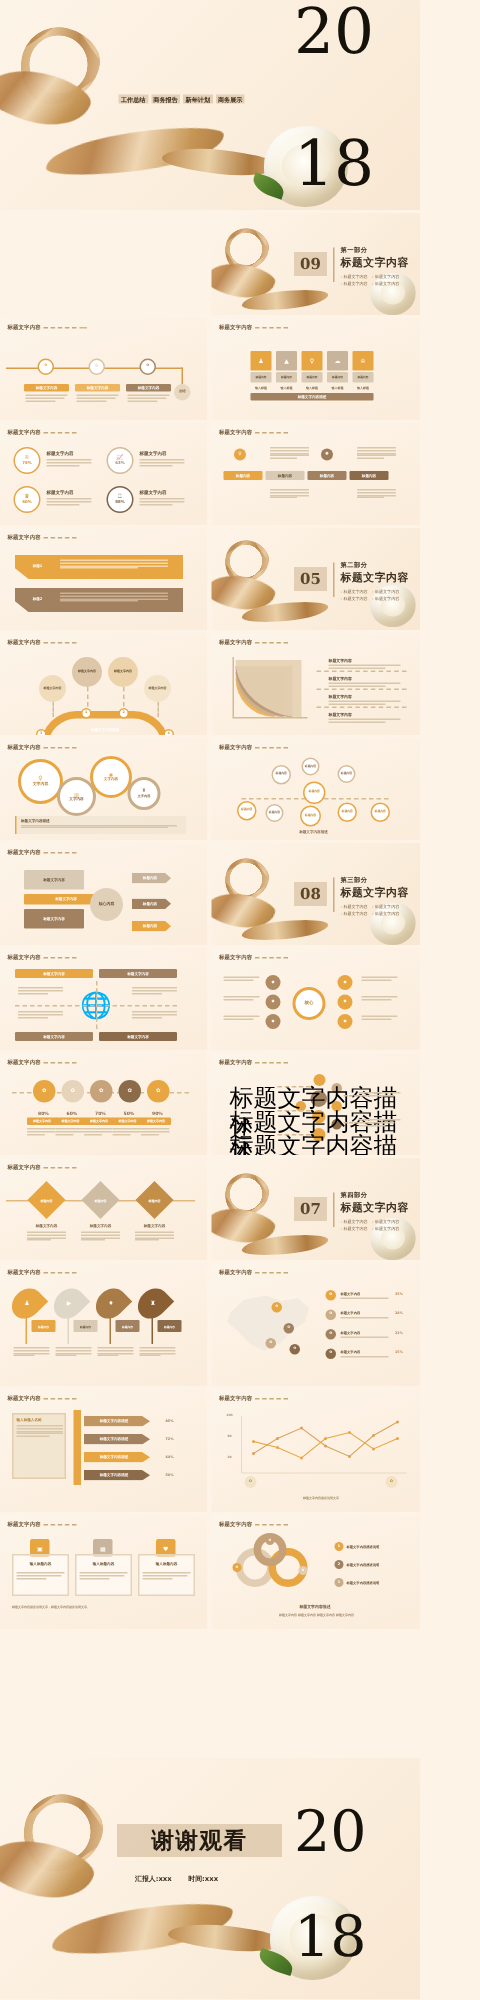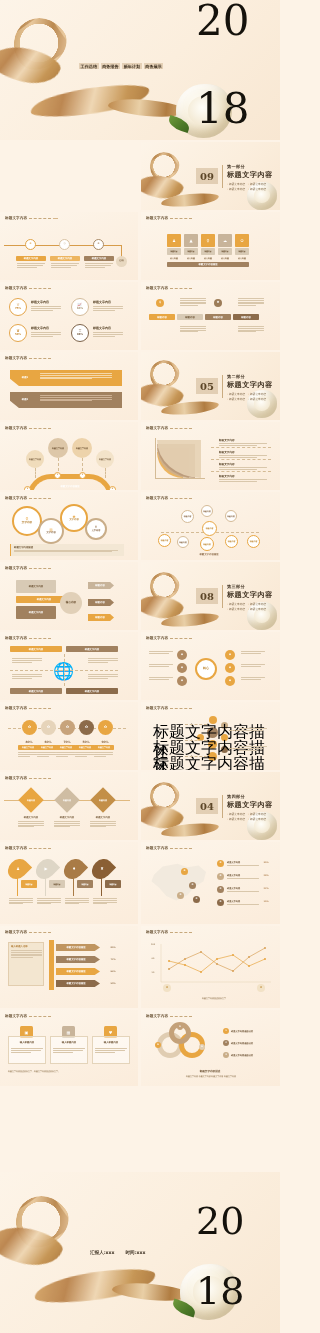--- a/index.html
+++ b/index.html
@@ -733,21 +733,21 @@
         <i style="width:26px"></i>
         <i style="width:16px"></i>
       </div>
   </div>
 
   <div class="slide" style="left:141px;top:772px;width:139px;height:68px;">
     <div class="ribbon-heart" style="left:8px;top:10px;width:30px;height:28px;"></div>
     <div class="ribbon-swash" style="left:-4px;top:34px;width:46px;height:22px;transform:rotate(14deg);"></div>
     <div class="ribbon-tail" style="left:20px;top:52px;width:58px;height:12px;transform:rotate(-5deg);"></div>
     <div class="rose" style="left:106px;top:40px;width:30px;height:28px;"></div>
-    <div class="sec-num" style="left:55px;top:26px;width:22px;height:16px;">04</div>
+    <div class="sec-num" style="left:55px;top:26px;width:22px;height:16px;">07</div>
     <div class="sec-vline" style="left:81px;top:23px;height:23px;"></div>
     <div class="sec-ttl" style="left:86px;top:22px;">
       <div class="s">第四部分</div>
       <div class="b">标题文字内容</div>
       <div class="items">
         <i>标题文字内容</i>
         <i>标题文字内容</i>
         <i>标题文字内容</i>
         <i>标题文字内容</i>
       </div>
@@ -959,20 +959,21 @@
   </div>
 
   <div class="slide" style="left:0;top:1172px;width:280px;height:161px;">
     <div class="ribbon-heart" style="left:14px;top:24px;width:54px;height:50px;"></div>
     <div class="ribbon-swash" style="left:-10px;top:56px;width:72px;height:36px;transform:rotate(18deg);"></div>
     <div class="ribbon-swash" style="left:34px;top:100px;width:122px;height:28px;transform:rotate(-6deg);"></div>
     <div class="ribbon-tail" style="left:112px;top:112px;width:78px;height:16px;transform:rotate(6deg);"></div>
     <div class="rose" style="left:180px;top:92px;width:58px;height:56px;"></div>
     <div class="leaf" style="left:172px;top:130px;width:24px;height:12px;transform:rotate(18deg);"></div>
 
+    <div class="cover-title" style="left:78px;top:44px;width:110px;height:22px;font-size:15px;letter-spacing:1px;">谢谢观看</div>
     <div class="cover-sub" style="left:90px;top:78px;">
       <span>汇报人:xxx</span>
       <span>时间:xxx</span>
     </div>
     <div class="cover-year" style="left:196px;top:34px;font-size:38px;">20</div>
     <div class="cover-year" style="left:196px;top:104px;font-size:38px;">18</div>
   </div>
 
 </div>
 

